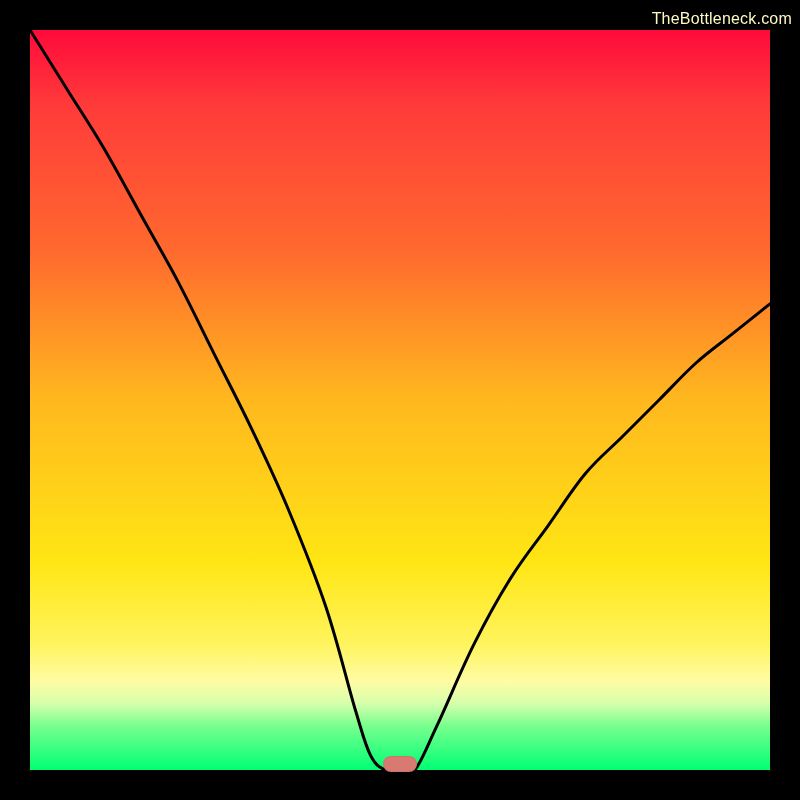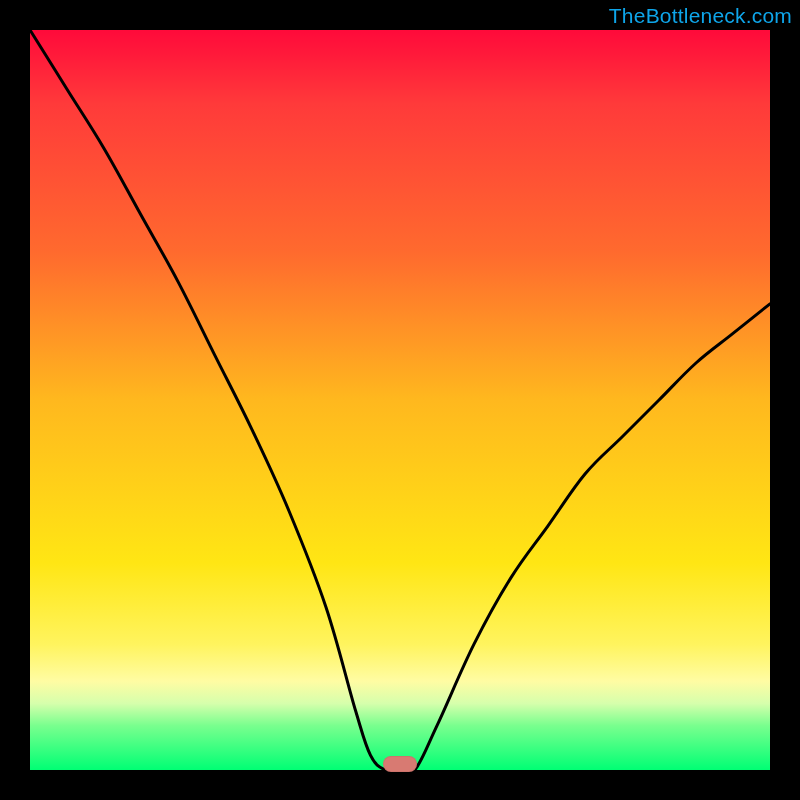--- a/index.html
+++ b/index.html
@@ -33,24 +33,24 @@
       #ffe614 72%,
       #fff45e 83%,
       #fffca3 88%,
       #d6ffac 91%,
       #79ff8e 94%,
       #00ff74 100%
     );
   }
   .watermark {
     position: absolute;
-    top: 4px;
+    top: 10px;
     right: 8px;
-    color: #0ea5e9;
-    font-size: 21px;
+    color: #fef9c3;
+    font-size: 16px;
     letter-spacing: 0.2px;
     user-select: none;
   }
   svg.curve {
     position: absolute;
     left: 0;
     top: 0;
     width: 740px;
     height: 740px;
     display: block;

